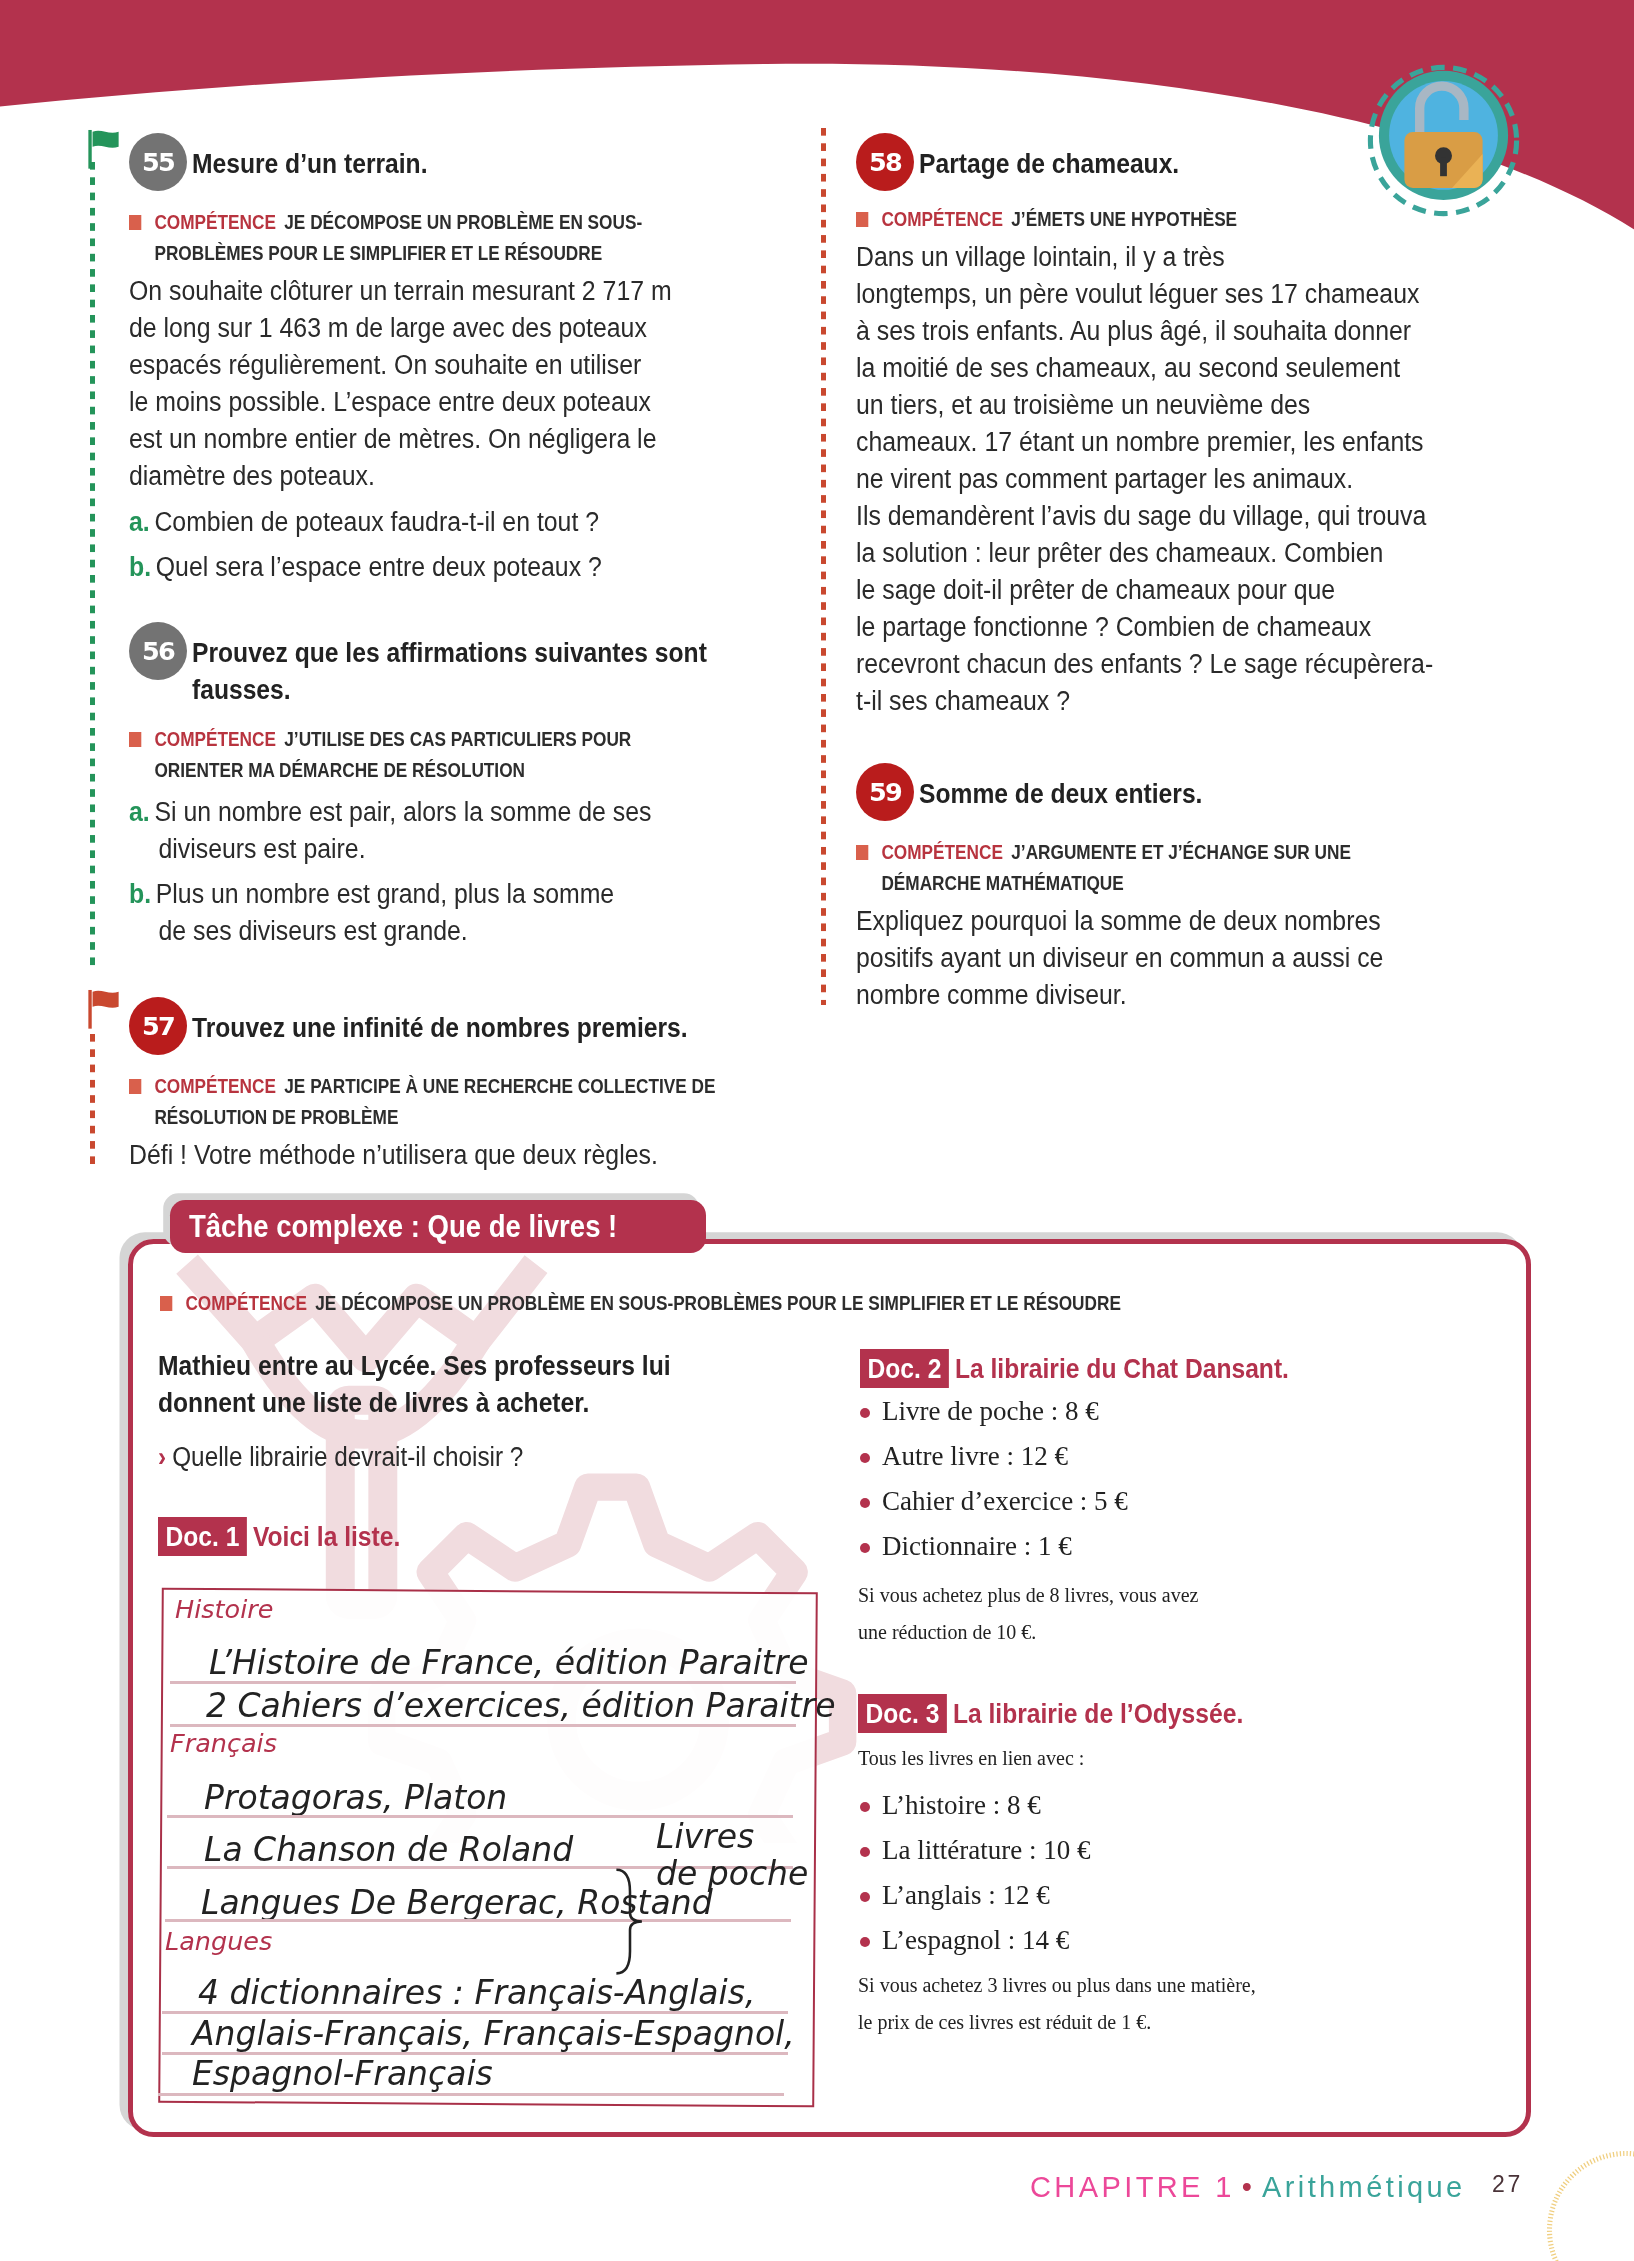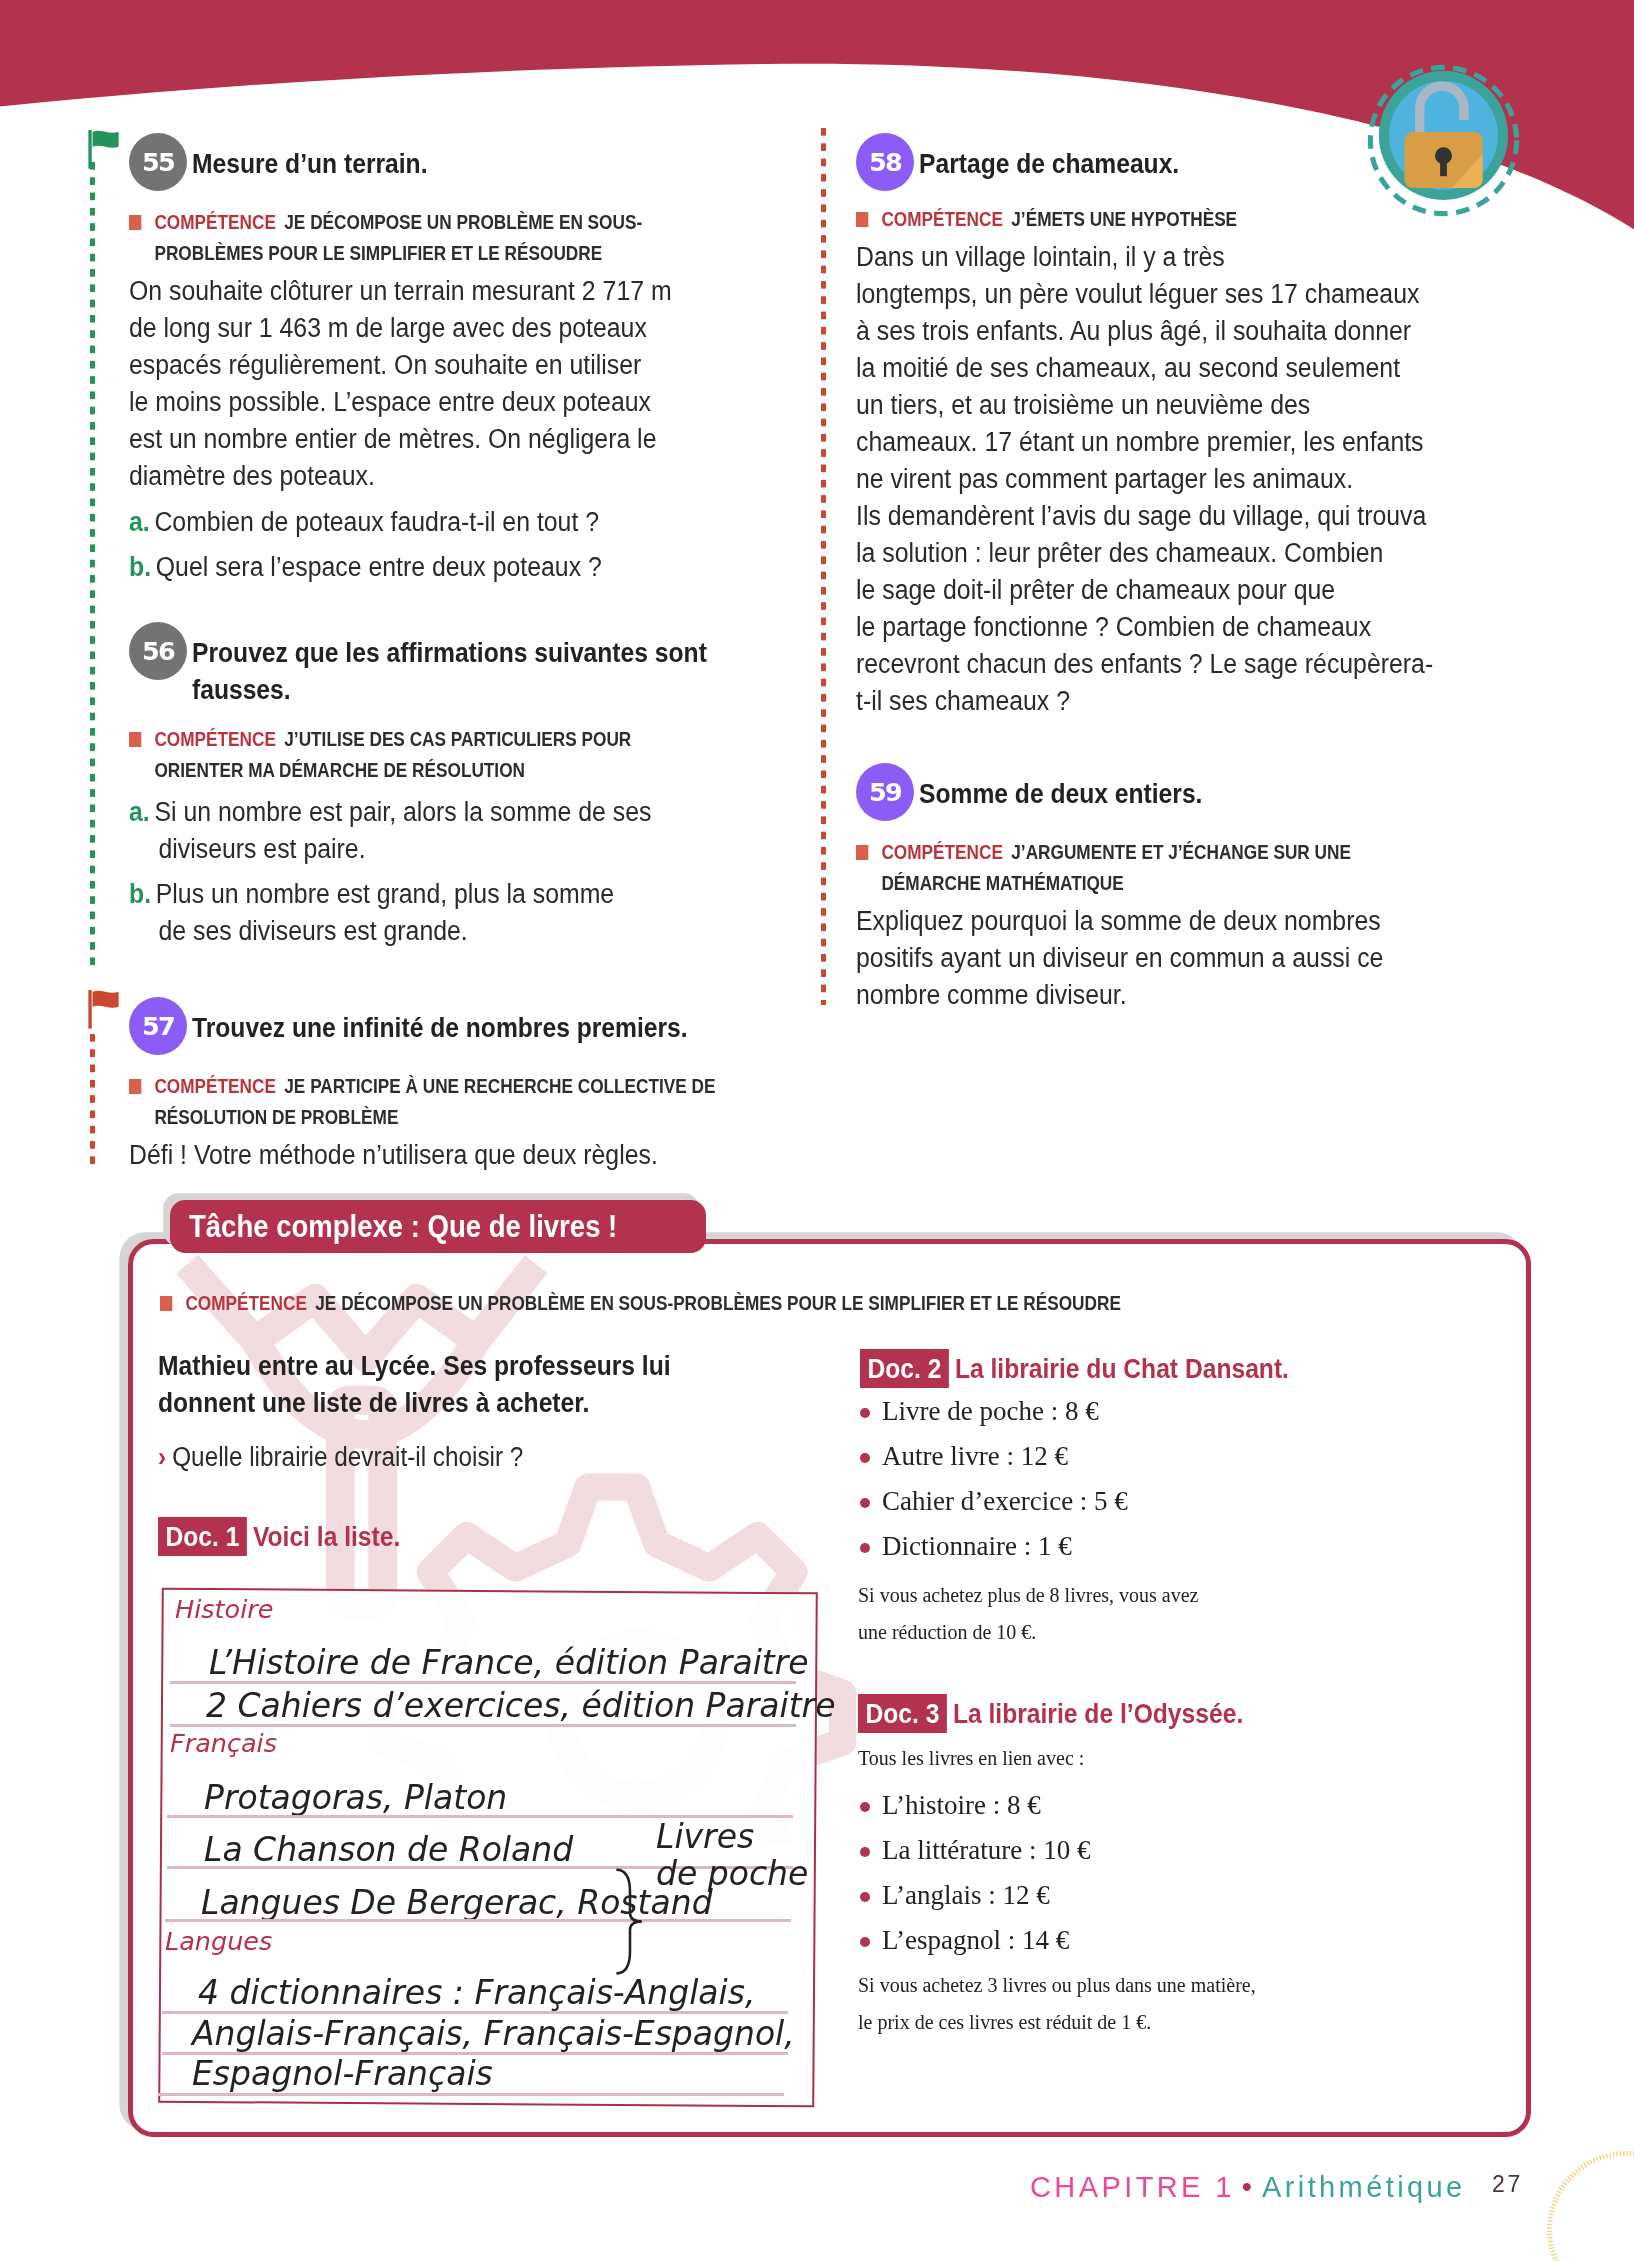--- a/index.html
+++ b/index.html
@@ -10,21 +10,21 @@
 
   .lock-badge { position: absolute; left: 1367px; top: 64px; width: 153px; height: 153px; }
 
   .dotline { position: absolute; width: 5.1px; background-image: linear-gradient(to bottom, var(--c) 0 7.7px, transparent 7.7px 15.3px); background-size: 5.1px 15.3px; }
   .flag { position: absolute; width: 37px; height: 46px; }
 
   .ex { position: absolute; }
   .ex-head { display: flex; align-items: flex-start; }
   .ex-num { flex: 0 0 auto; width: 58px; height: 58px; border-radius: 50%; color: #fff; font-family: "DejaVu Sans", sans-serif; font-weight: bold; font-size: 25.5px; letter-spacing: -1.7px; display: flex; align-items: center; justify-content: center; margin-right: 5.1px; margin-top: -12px; }
   .ex-num.green { background: #737373; }
-  .ex-num.red { background: #8b5cf6; }
+  .ex-num.red { background: #b91c1c; }
   .ex-title { font-family: "Liberation Sans Narrow", "Liberation Sans", sans-serif; font-weight: bold; font-size: 28px; line-height: 37px; color: #222; transform: scaleX(0.88); transform-origin: left; white-space: nowrap; }
   .comp { margin-top: 15.3px; font-family: "Liberation Sans", sans-serif; font-weight: bold; font-size: 21px; line-height: 31px; color: #2d2d2d; padding-left: 31px; position: relative; text-transform: uppercase; transform: scaleX(0.82); transform-origin: left; white-space: nowrap; }
   .comp .sq { position: absolute; left: 0; top: 8.5px; width: 15.3px; height: 15.3px; background: #d9604c; }
   .comp .lbl { color: #b8343f; margin-right: 10.2px; }
   .body-text { margin-top: 5.1px; font-family: "Liberation Sans", sans-serif; font-size: 27px; line-height: 37px; color: #2a2a2a; transform: scaleX(0.92); transform-origin: left; white-space: nowrap; }
   .qitem { font-family: "Liberation Sans", sans-serif; font-size: 27px; line-height: 37px; margin-top: 8.5px; color: #2a2a2a; white-space: nowrap; transform: scaleX(0.92); transform-origin: left; }
   .qitem .ql { color: #24945a; font-weight: bold; margin-right: 5.1px; }
   .qitem .cont { display: block; padding-left: 32px; }
 
   

